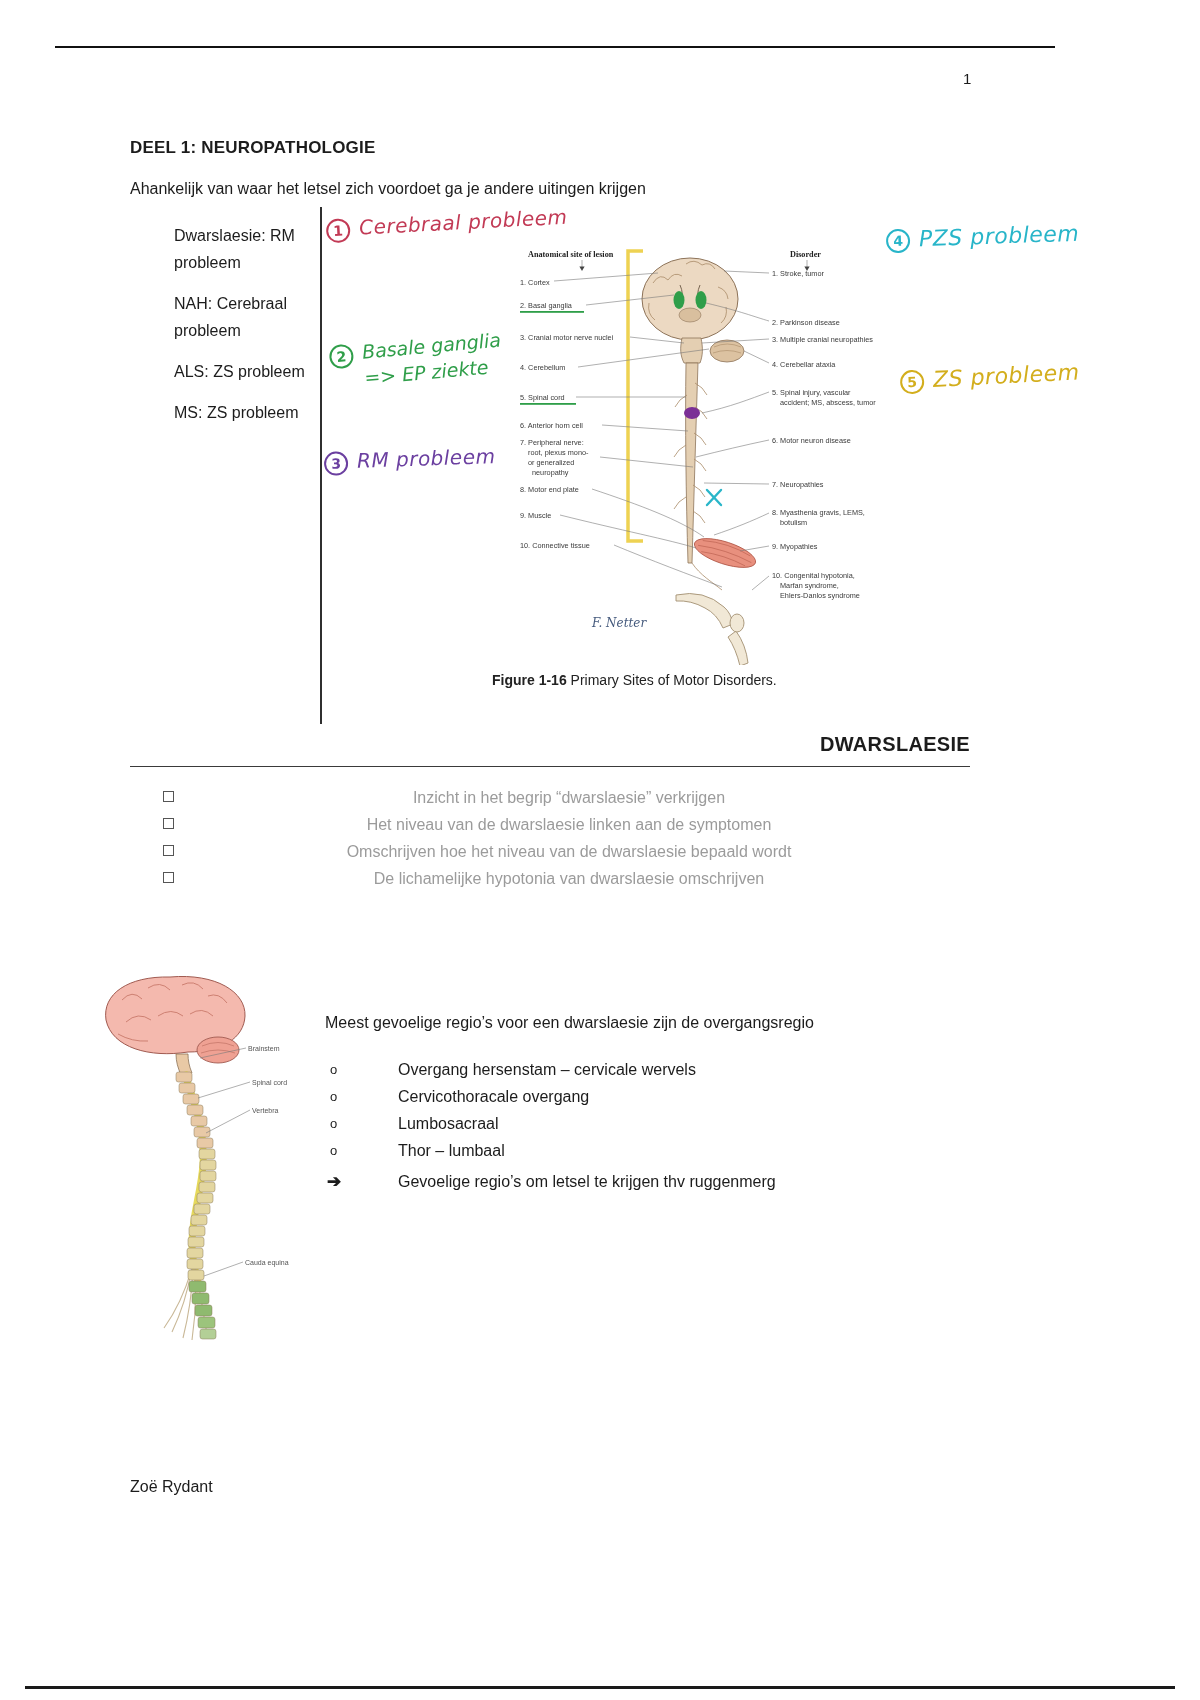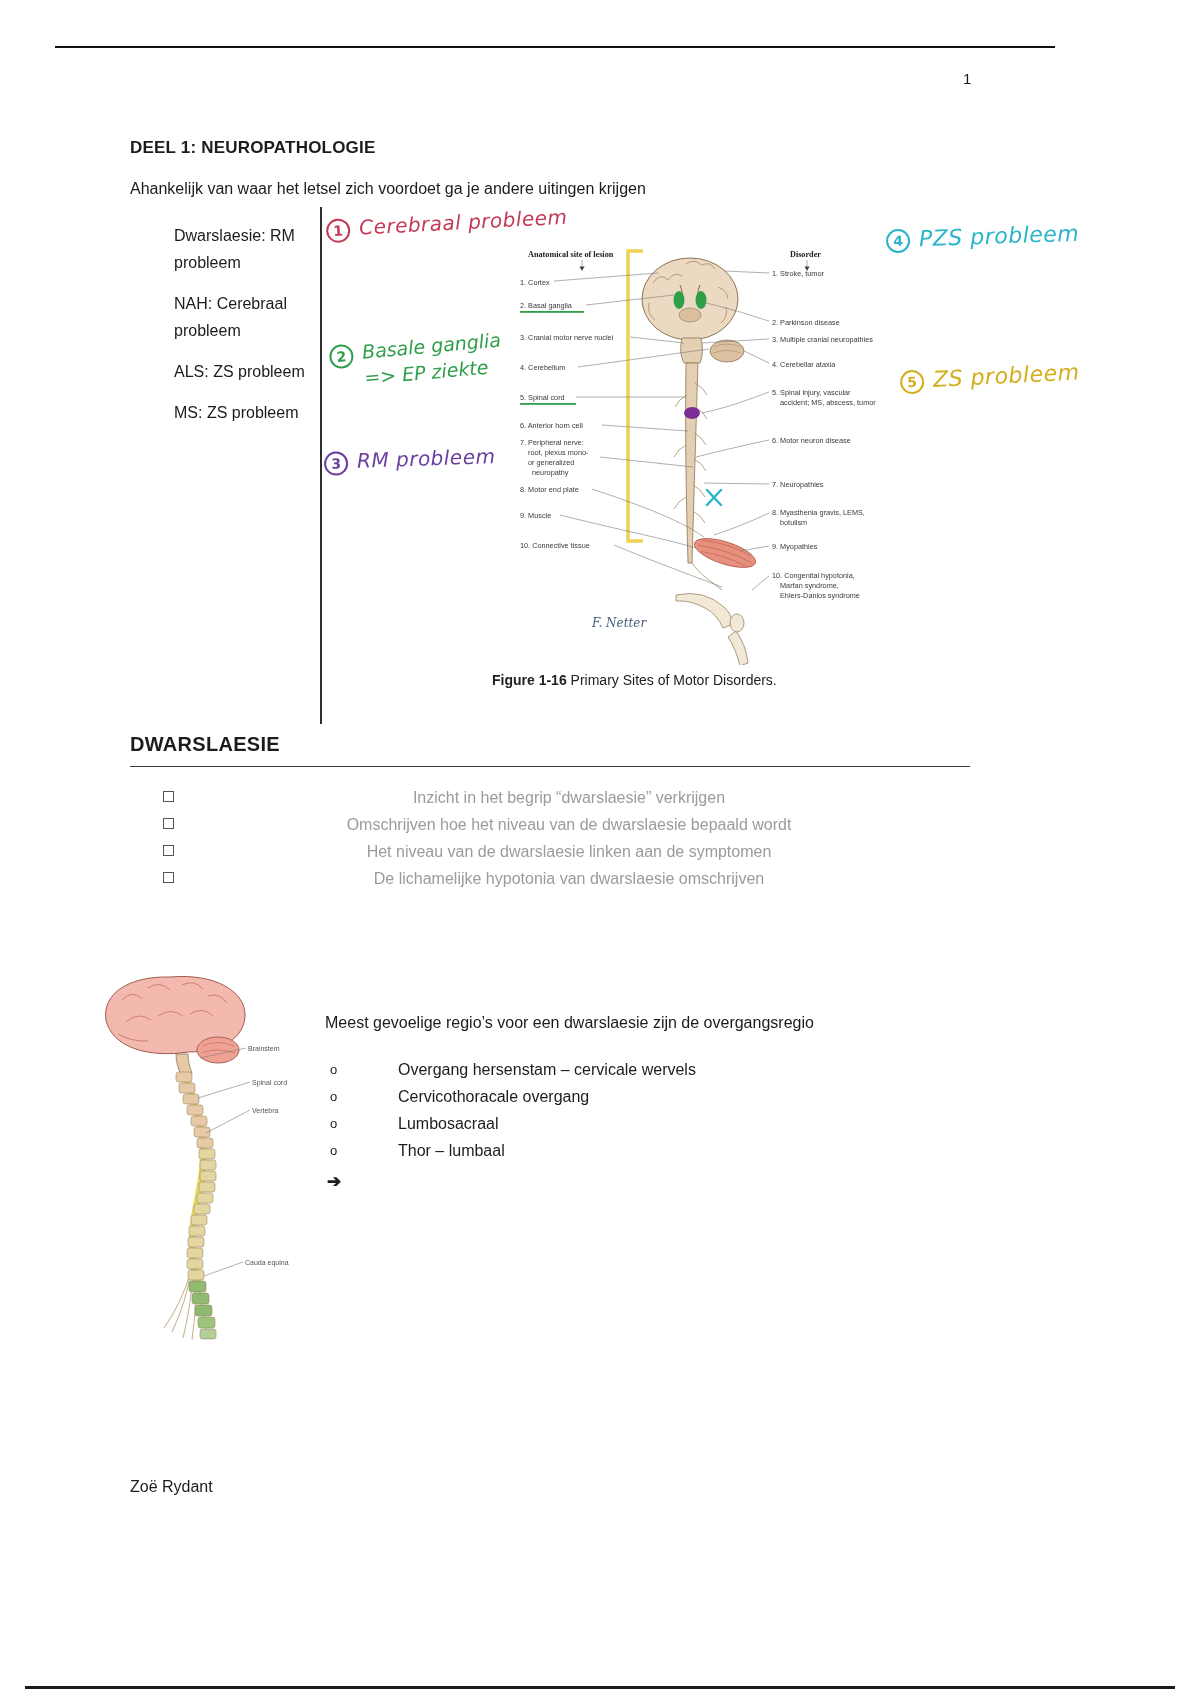--- a/index.html
+++ b/index.html
@@ -39,21 +39,21 @@
   .flab { font-size:7.3px; fill:#3a3a3a; font-family:"Liberation Sans", sans-serif; }
   .fhead { font-size:8.2px; font-weight:bold; fill:#222; font-family:"Liberation Serif", serif; }
   .ldr { stroke:#7a7a7a; stroke-width:0.6; fill:none; }
   .gyri { stroke:#a3picke; }
   .gyri, .root { stroke:#a98c68; stroke-width:0.8; fill:none; }
   .sig { font-size:12px; font-style:italic; fill:#44597c; font-family:"DejaVu Serif", serif; }
 
   .fig-caption { position:absolute; left:492px; top:672px; font-size:14px; color:#222; }
   .fig-caption b { font-weight:bold; }
 
-  .dwars-title { position:absolute; left:130px; top:733px; width:840px; text-align:left; font-size:20px; font-weight:bold; letter-spacing:0.3px; }
+  .dwars-title { position:absolute; left:130px; top:733px; width:840px; text-align:right; font-size:20px; font-weight:bold; letter-spacing:0.3px; }
   .title-rule { position:absolute; left:130px; top:766px; width:840px; height:1px; background:#3a3a3a; }
 
   .objectives { position:absolute; left:163px; top:784px; width:775px; list-style:none; color:#9b9b9b; font-size:16px; }
   .objectives li { position:relative; padding-left:37px; line-height:27px;text-align:center; }
   .cbx { position:absolute; left:0; top:7px; width:11px; height:11px; border:1.6px solid #555; background:#fff; }
 
   .spine-fig { position:absolute; left:88px; top:968px; width:230px; height:380px; }
   .slab { font-size:7px; fill:#555; font-family:"Liberation Sans", sans-serif; }
 
   .regions-intro { position:absolute; left:325px; top:1014px; width:660px; font-size:16px; }
@@ -245,22 +245,22 @@
     </g>
   </svg>
 
   <p class="fig-caption"><b>Figure 1-16</b><span> Primary Sites of Motor Disorders.</span></p>
 
   <h2 class="dwars-title">DWARSLAESIE</h2>
   <div class="title-rule"></div>
 
   <ul class="objectives">
     <li><span class="cbx"></span><span>Inzicht in het begrip “dwarslaesie” verkrijgen</span></li>
+    <li><span class="cbx"></span><span>Het niveau van de dwarslaesie linken aan de symptomen</span></li>
     <li><span class="cbx"></span><span>Omschrijven hoe het niveau van de dwarslaesie bepaald wordt</span></li>
-    <li><span class="cbx"></span><span>Het niveau van de dwarslaesie linken aan de symptomen</span></li>
     <li><span class="cbx"></span><span>De lichamelijke hypotonia van dwarslaesie omschrijven</span></li>
   </ul>
 
   <svg class="spine-fig" viewBox="0 0 230 380">
 
     <g>
       <path d="M18 52 C14 26 40 8 82 9 C128 5 158 24 157 48 C156 70 134 84 100 84 C62 90 24 80 18 52 Z" fill="#f4b9ae" stroke="#a05a50" stroke-width="1"></path>
       <path d="M34 32 q10 -11 20 -1" stroke="#c8796b" stroke-width="0.9" fill="none"></path>
       <path d="M60 20 q12 -8 22 2" stroke="#c8796b" stroke-width="0.9" fill="none"></path>
       <path d="M94 17 q12 -6 21 4" stroke="#c8796b" stroke-width="0.9" fill="none"></path>
@@ -338,20 +338,21 @@
     <div class="brow">
       <span class="bullet">o</span>
       <span>Lumbosacraal</span>
     </div>
     <div class="brow">
       <span class="bullet">o</span>
       <span>Thor – lumbaal</span>
     </div>
     <div class="brow arrow-row">
       <span class="arrow">➔</span>
+      <span>Gevoelige regio’s om letsel te krijgen thv ruggenmerg</span>
     </div>
   </div>
 
   <p class="footer-name">Zoë Rydant</p>
 
   <div class="rule bottom-rule"></div>
 
 </div>
 
 </body></html>

